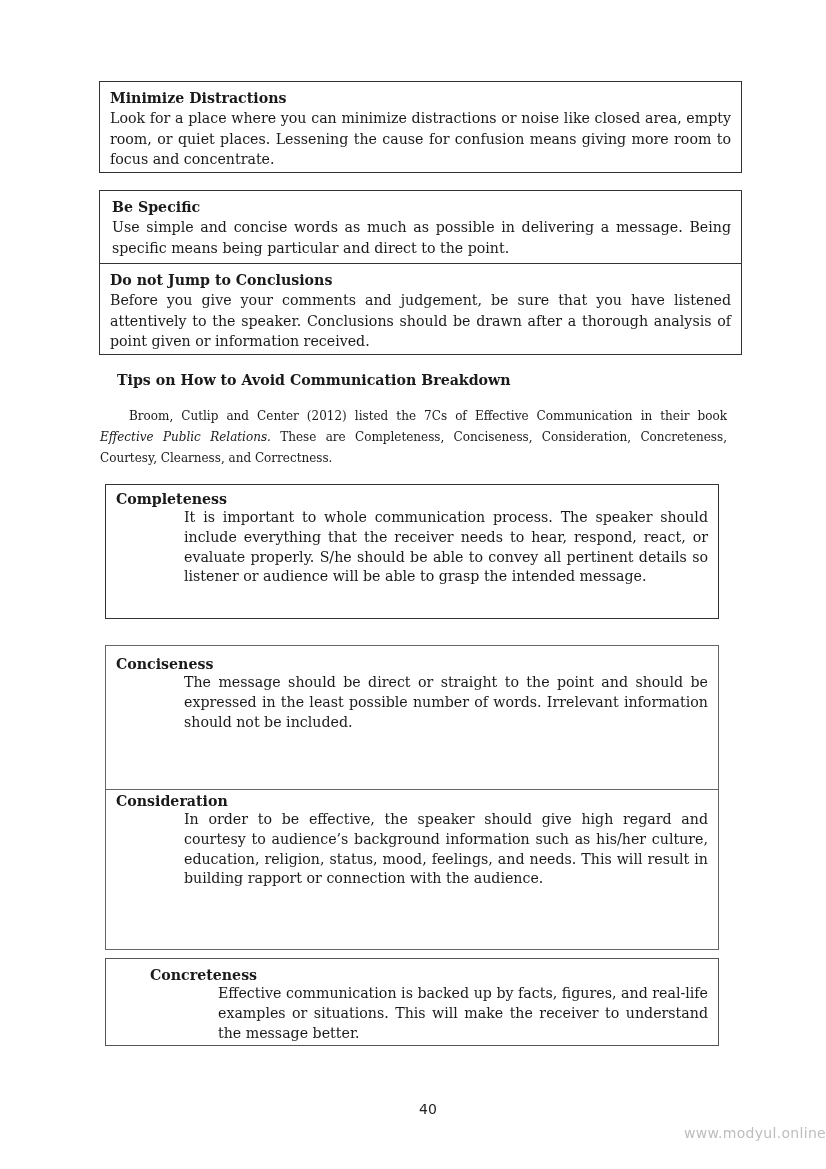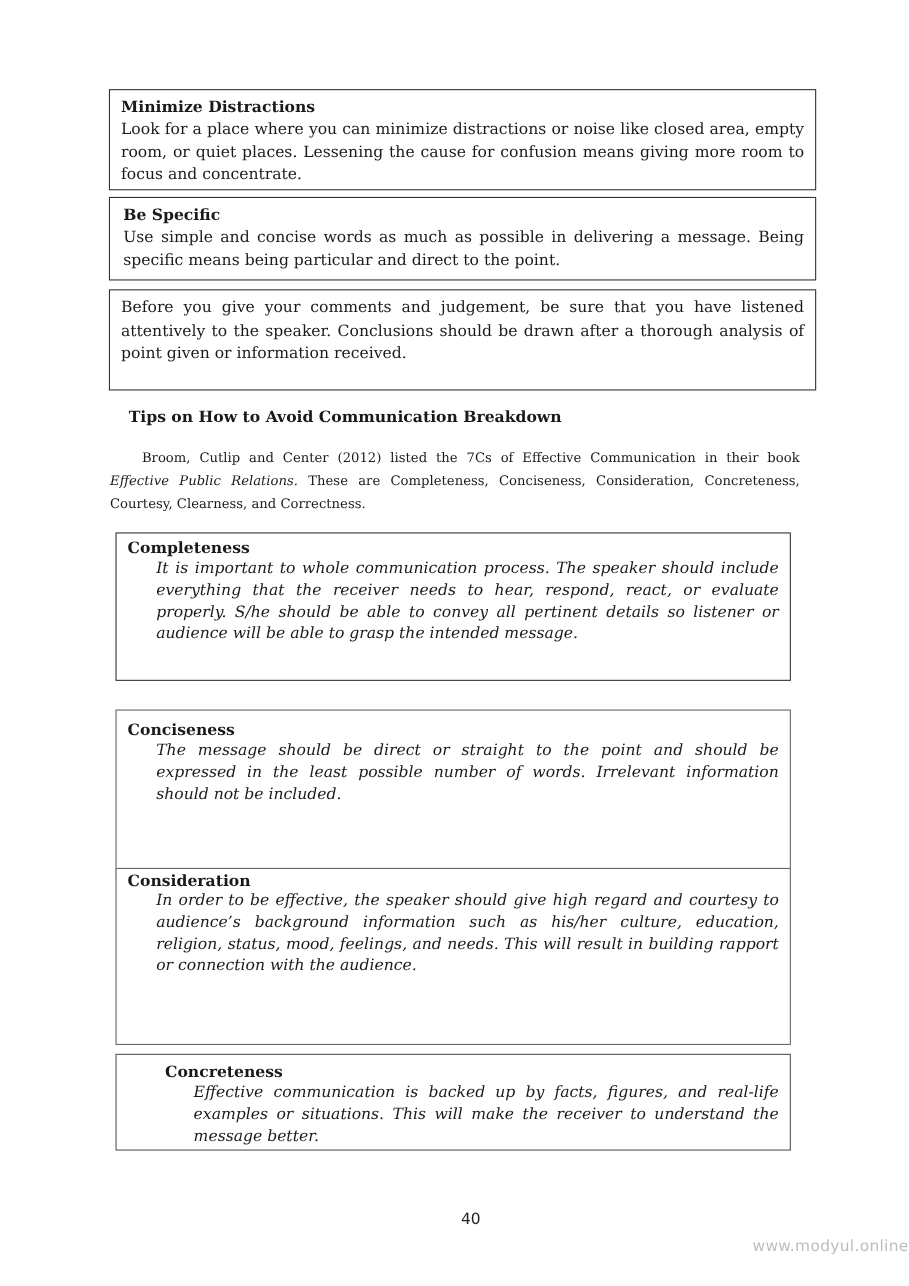--- a/index.html
+++ b/index.html
@@ -3,24 +3,24 @@
 <meta charset="utf-8">
 <style>
   html, body { margin: 0; padding: 0; background: #ffffff; }
   body { width: 826px; height: 1169px; position: relative; overflow: hidden;
          font-family: "DejaVu Serif", "Liberation Serif", serif; color: #1a1a1a; }
   .box { position: absolute; border: 1.5px solid #333; box-sizing: border-box; background: #fff; }
   .box .ttl { font-weight: bold; font-size: 14.2px; line-height: 20px; }
   .box .txt { font-size: 14.2px; line-height: 20.6px; text-align: justify; }
   .box.top { left: 99px; width: 643px; padding: 6px 10px 4px 10px; }
   .box.seven { left: 105px; width: 614px; padding: 5px 10px 4px 10px; }
-  .box.seven .txt { margin-left: 26px; line-height: 19.8px; font-style: italic; }
+  .box.seven .txt { margin-left: 68px; line-height: 19.8px; }
   .box.seven .ttl { line-height: 18px; }
   #b1 { top: 81px; height: 92px; }
-  #b2 { top: 179px; height: 76px; padding-left: 12px; }
+  #b2 { top: 190px; height: 76px; padding-left: 12px; }
   #b3 { top: 263px; height: 92px; }
   #c1 { top: 484px; height: 135px; }
   #c2 { top: 645px; height: 154px; border-color: #666; padding-top: 9px; }
   #c3 { top: 789px; height: 161px; border-color: #666; padding-top: 2px; }
   #c4 { top: 958px; height: 88px; border-color: #555; padding-top: 7px; padding-left: 44px; }
   .heading { position: absolute; left: 100px; top: 372px; font-weight: bold; font-size: 14.2px; margin-left: 17px; }
   .para { position: absolute; left: 100px; top: 406px; width: 627px; font-size: 12px; line-height: 20.8px;
           text-align: justify; text-indent: 29px; }
   .para em { font-style: italic; }
   .pagenum { position: absolute; left: 0; width: 826px; top: 1101px; text-align: center;
@@ -35,20 +35,21 @@
   <div class="ttl">Minimize Distractions</div>
   <div class="txt">Look for a place where you can minimize distractions or noise like closed area, empty room, or quiet places.  Lessening the cause for confusion means giving more room to focus and concentrate.</div>
 </div>
 
 <div class="box top" id="b2">
   <div class="ttl">Be Specific</div>
   <div class="txt">Use simple and concise words as much as possible in delivering a message. Being specific means being particular and direct to the point.</div>
 </div>
 
 <div class="box top" id="b3">
+  <div class="ttl">Do not Jump to Conclusions</div>
   <div class="txt">Before you give your comments and judgement, be sure that you have listened attentively to the speaker.  Conclusions should be drawn after a thorough analysis of point given or information received.</div>
 </div>
 
 <div class="heading">Tips on How to Avoid Communication Breakdown</div>
 
 <div class="para"><span>Broom, Cutlip and Center (2012) listed the 7Cs of Effective Communication in their book </span><em>Effective Public Relations.</em><span> These are Completeness, Conciseness, Consideration, Concreteness, Courtesy, Clearness, and Correctness.</span></div>
 
 <div class="box seven" id="c1">
   <div class="ttl">Completeness</div>
   <div class="txt">It is important to whole communication process. The speaker should include everything that the receiver needs to hear, respond, react, or evaluate properly. S/he should be able to convey all pertinent details so listener or audience will be able to grasp the intended message.</div>

